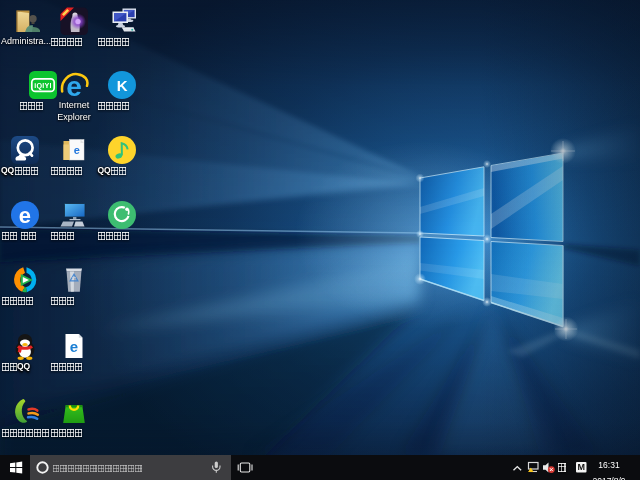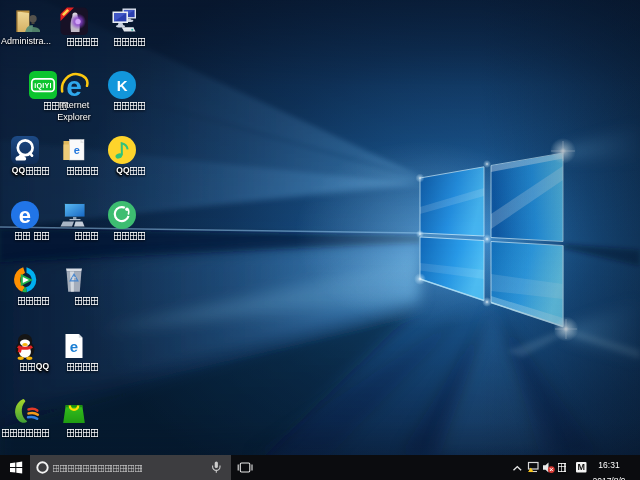--- a/index.html
+++ b/index.html
@@ -1,19 +1,19 @@
 <!DOCTYPE html>
 <html><head><meta charset="utf-8">
 <style>
 html,body{margin:0;padding:0;width:640px;height:480px;overflow:hidden;background:#0a1c36;font-family:"Liberation Sans",sans-serif;}
 #wall{position:absolute;left:0;top:0;width:640px;height:480px;}
 .cell{position:absolute;width:48px;text-align:center;}
 .cell svg{display:block;margin:0 auto;}
 .lb{margin-top:0px;font-size:9px;line-height:11.5px;color:#fff;text-shadow:0 1px 2px rgba(0,0,0,.9),0 0 2px rgba(0,0,0,.8);}
-.hzl{display:flex;justify-content:flex-end;align-items:center;margin-top:1.5px;height:9px;filter:blur(0.34px) drop-shadow(0 1px 1px rgba(0,0,0,.85));}
+.hzl{display:flex;justify-content:flex-start;align-items:center;margin-top:1.5px;height:9px;filter:blur(0.34px) drop-shadow(0 1px 1px rgba(0,0,0,.85));}
 .hz{display:inline-block;width:7px;height:8px;margin:0 .5px;background:
  linear-gradient(to bottom,rgba(255,255,255,.85) 0 1px,transparent 1px),
  linear-gradient(to top,rgba(255,255,255,.8) 0 1px,transparent 1px),
  linear-gradient(to right,rgba(255,255,255,.7) 0 1px,transparent 1px 3px,rgba(255,255,255,.65) 3px 4px,transparent 4px 6px,rgba(255,255,255,.7) 6px 7px),
  linear-gradient(to bottom,transparent 0 3px,rgba(255,255,255,.72) 3px 4px,transparent 4px);}
 .sp{display:inline-block;width:3px;}
 #bar{position:absolute;left:0;top:455px;width:640px;height:25px;background:#0b0c0f;}
 #sbox{position:absolute;left:30px;top:455px;width:201px;height:25px;background:#3d3d40;}
 .ghz{display:inline-block;width:6.5px;height:7px;margin:0 .5px;background:
  linear-gradient(to bottom,rgba(200,200,200,.68) 0 1px,transparent 1px),

